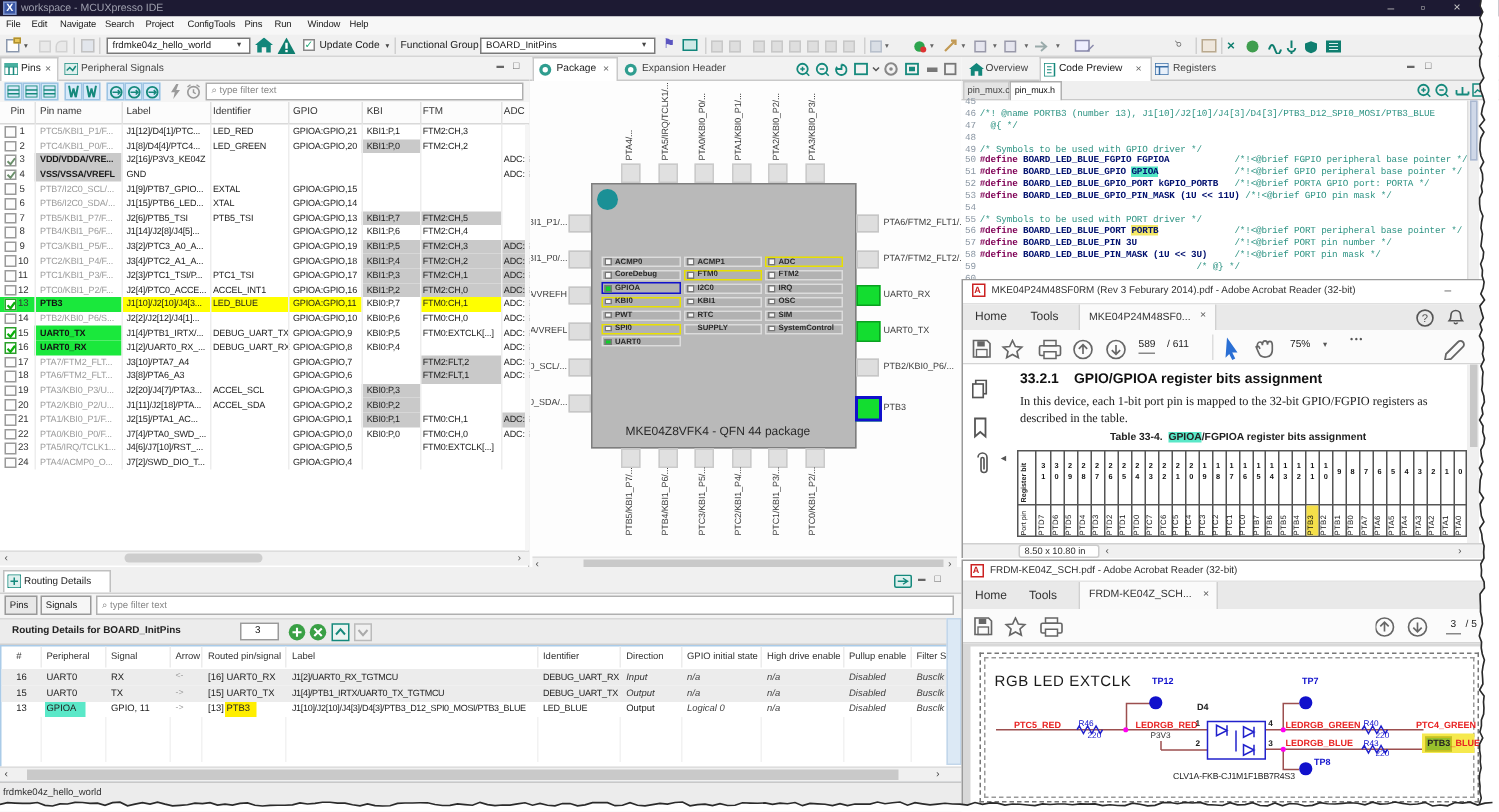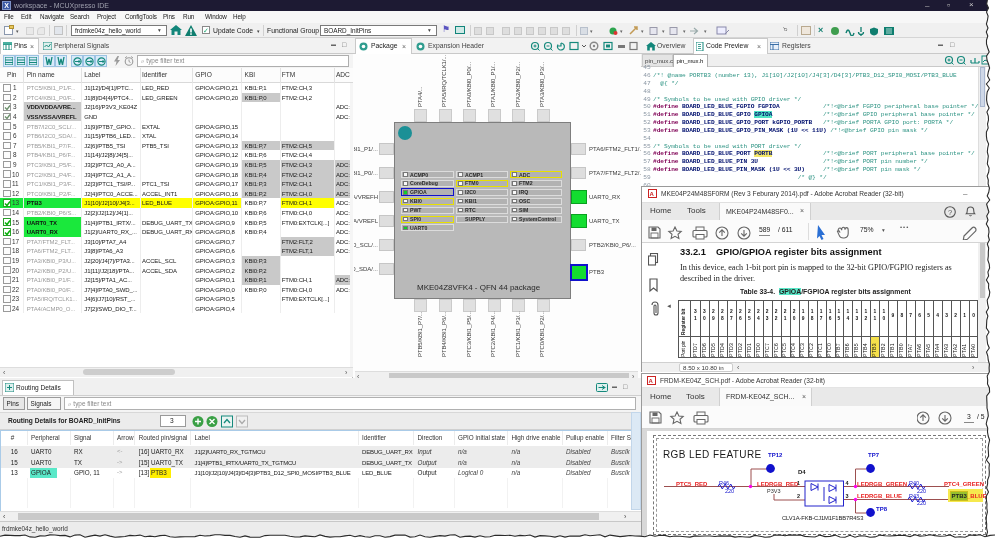--- a/index.html
+++ b/index.html
@@ -794,21 +794,21 @@
 <svg style="left:648px;top:253px;" width="12" height="66">
     <rect x="2.5" y="0.5" width="7" height="9" fill="none" stroke="#555" stroke-width="1.1"></rect>
     <rect x="0.5" y="3" width="7" height="9" fill="#fff" stroke="#555" stroke-width="1.1"></rect>
     <path d="M2 26 h7 v12 l-3.5 -3 -3.5 3 Z" fill="none" stroke="#555" stroke-width="1.2"></path>
     <path d="M4 52 a3 3 0 0 1 6 0 v8 a2 2 0 0 1 -4 0 v-7 a1 1 0 0 1 2 0 v7" fill="none" stroke="#555" stroke-width="1.1"></path>
   </svg>
 <div class="t" style="left:666px;top:303px;font-size:6px;color:#555;">◄</div>
 <div class="t" style="left:680px;top:248px;font-size:9.3px;font-weight:bold;color:#111;">33.2.1</div>
 <div class="t" style="left:716px;top:248px;font-size:9.3px;font-weight:bold;color:#111;">GPIO/GPIOA register bits assignment</div>
 <div class="t" style="left:680px;top:264px;font-size:8.2px;color:#1a1a1a;font-family:'Liberation Serif',serif;">In this device, each 1-bit port pin is mapped to the 32-bit GPIO/FGPIO registers as</div>
-<div class="t" style="left:680px;top:274.5px;font-size:8.2px;color:#1a1a1a;font-family:'Liberation Serif',serif;">described in the driver.</div>
+<div class="t" style="left:680px;top:274.5px;font-size:8.2px;color:#1a1a1a;font-family:'Liberation Serif',serif;">described in the table.</div>
 <div class="t" style="left:740px;top:289px;font-size:6.9px;font-weight:bold;color:#222;">Table 33-4.&nbsp; <span style="background:#5ae8c8;">GPIOA</span>/FGPIOA register bits assignment</div>
 <div style="left:678px;top:300px;width:300px;height:58px;border:1px solid #555;"></div>
 <div style="left:678px;top:336px;width:300px;height:1px;background:#555;"></div>
 <div style="left:690px;top:300px;width:1px;height:58px;background:#555;"></div>
 <div class="t" style="left:681.5px;top:334.5px;font-size:4.8px;font-weight:bold;color:#222;transform:rotate(-90deg);transform-origin:0 0;">Register bit</div>
 <div class="t" style="left:681.5px;top:356.5px;font-size:4.8px;color:#222;transform:rotate(-90deg);transform-origin:0 0;">Port pin</div>
 <div class="t" style="left:691.0px;top:309px;width:8.96875px;text-align:center;font-size:4.9px;font-weight:bold;color:#111;line-height:1.4;white-space:normal;">3<br>1</div>
 <div class="t" style="left:692.8px;top:356.5px;font-size:5.2px;letter-spacing:0.2px;color:#111;transform:rotate(-90deg);transform-origin:0 0;">PTD7</div>
 <div style="left:699.96875px;top:300px;width:0.7px;height:58px;background:#555;"></div>
 <div class="t" style="left:699.96875px;top:309px;width:8.96875px;text-align:center;font-size:4.9px;font-weight:bold;color:#111;line-height:1.4;white-space:normal;">3<br>0</div>
@@ -937,21 +937,21 @@
     <path d="M6 10 v-6 m-2.8 2.6 l2.8 -2.8 2.8 2.8" stroke="#666" fill="none" stroke-width="1.1"></path>
     <circle cx="28" cy="7" r="6" fill="none" stroke="#666" stroke-width="1.1"></circle>
     <path d="M28 4 v6 m-2.8 -2.6 l2.8 2.8 2.8 -2.8" stroke="#666" fill="none" stroke-width="1.1"></path>
   </svg>
 <div class="t" style="left:964px;top:414px;font-size:6.8px;color:#222;border-bottom:1px solid #888;padding:0 3px 1.5px 3px;">3</div>
 <div class="t" style="left:977px;top:414px;font-size:6.8px;color:#222;">/ 5</div>
 <div style="left:642px;top:429px;width:350px;height:108px;background:#d8d8d8;"></div>
 <div style="left:647px;top:431px;width:345px;height:106px;background:#fff;"></div>
 <div style="left:653px;top:435px;width:333px;height:100px;border:1px dashed #777;"></div>
 <div style="left:656px;top:438px;width:327px;height:94px;border:1px dashed #999;"></div>
-<div class="t" style="left:663px;top:450px;font-size:10px;color:#1a1a1a;letter-spacing:0.4px;font-weight:500;">RGB LED FEATURE</div>
+<div class="t" style="left:663px;top:450px;font-size:10px;color:#1a1a1a;letter-spacing:0.4px;font-weight:500;">RGB LED EXTCLK</div>
 <svg style="left:653px;top:435px;" width="333" height="100" viewBox="0 0 333 100">
 <g stroke="#9c4f4f" stroke-width="1" fill="none">
 <path d="M11 51.5 H152"></path>
 <path d="M98 51.5 V34 H114"></path>
 <path d="M121 65 V59 M121 65 H152"></path>
 <path d="M190.5 51.5 H296"></path>
 <path d="M190.5 64.5 H296"></path>
 <path d="M202.5 51.5 V34 H213"></path>
 <path d="M202.5 64.5 V78 H213"></path>
 </g>

